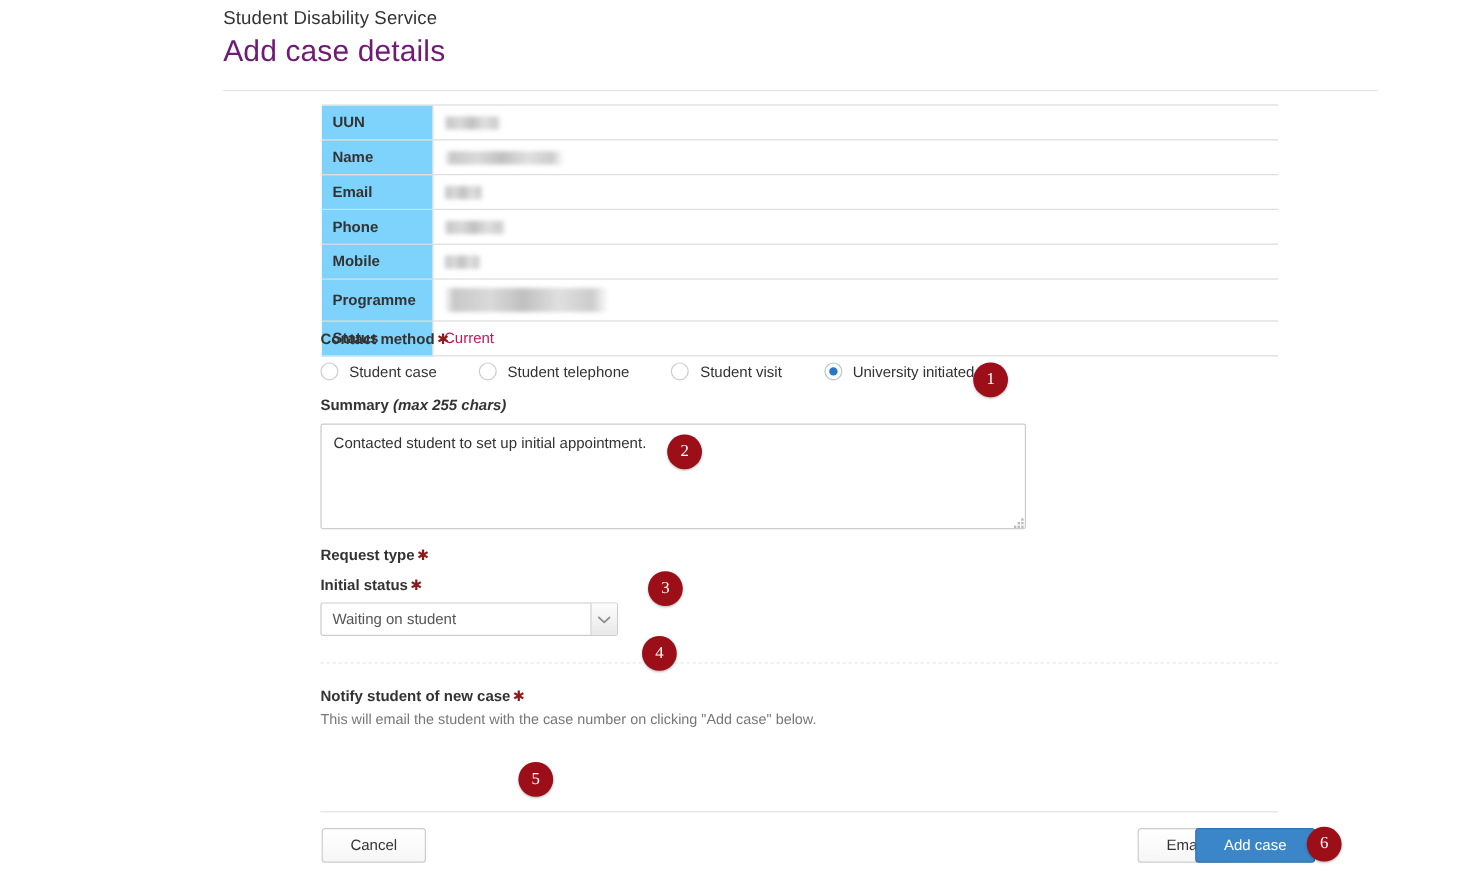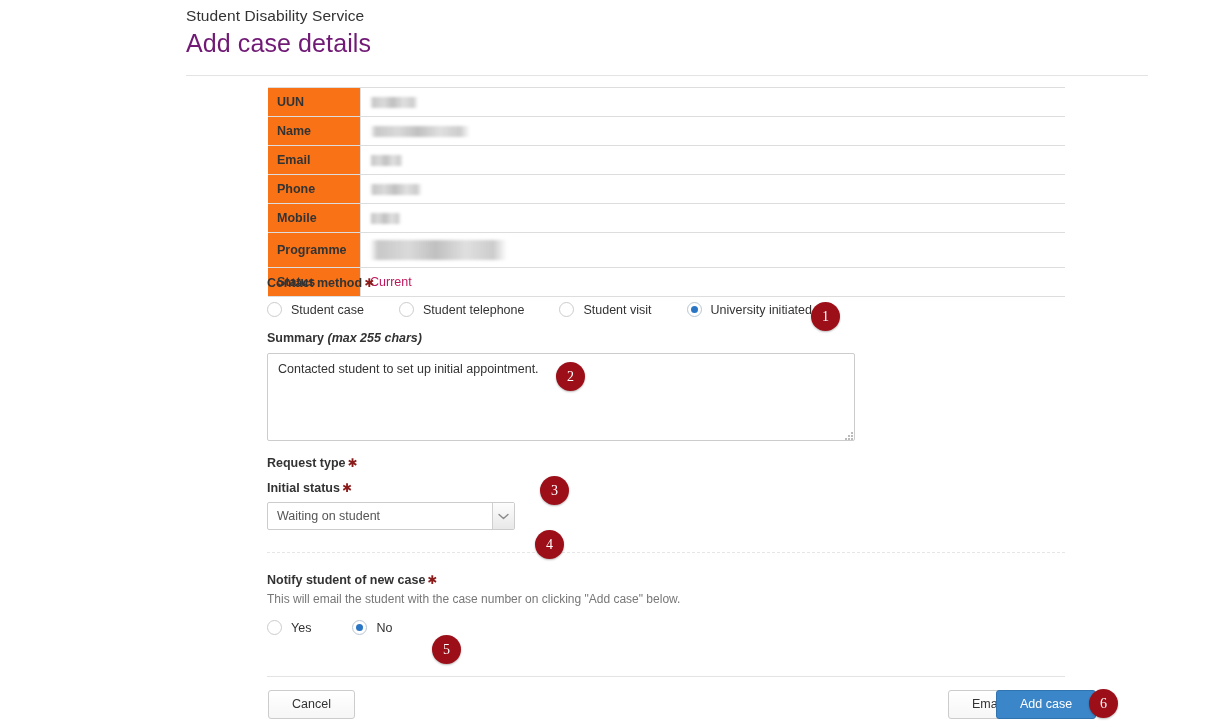--- a/index.html
+++ b/index.html
@@ -48,21 +48,21 @@
     position: absolute;
     left: 267px;
     top: 87px;
     width: 798px;
     border-collapse: collapse;
     font-size: 12.5px;
   }
   .details-table tr { border-bottom: 1px solid #dddddd; }
   .details-table tr:first-child { border-top: 1px solid #dddddd; }
   .details-table th {
-    background: #f97316;
+    background: #7dd3fc;
     border-right: 1px solid #dddddd;
     border-left: 1px solid #ffffff;
     text-align: left;
     font-weight: bold;
     color: #333333;
     padding: 7px 9px 7px 9px;
     width: 74px;
     vertical-align: middle;
     white-space: nowrap;
     margin-top: 44px;
@@ -397,30 +397,20 @@
     </div>
   </div>
 
   <div class="dotted-divider"></div>
 
   <div style="margin-top:20px;">
     <div class="field-label">
       <span>Notify student of new case</span><span class="req">✱</span>
     </div>
     <div class="help-text">This will email the student with the case number on clicking "Add case" below.</div>
-    <div class="radio-row" style="margin-top:14px;" id="notify-options">
-        <label class="radio-opt" style="margin-right: 41px;">
-          <span class="radio"></span>
-          <span class="radio-label">Yes</span>
-        </label>
-        <label class="radio-opt" style="margin-right: 41px;">
-          <span class="radio checked"></span>
-          <span class="radio-label">No</span>
-        </label>
-      </div>
   </div>
 
 </div>
 
 <div class="footer-rule"></div>
 <button class="btn btn-default btn-cancel">Cancel</button>
 <button class="btn btn-default btn-back">Email</button>
 <button class="btn btn-primary btn-add">Add case</button>
 
 <div id="annotation-layer">

